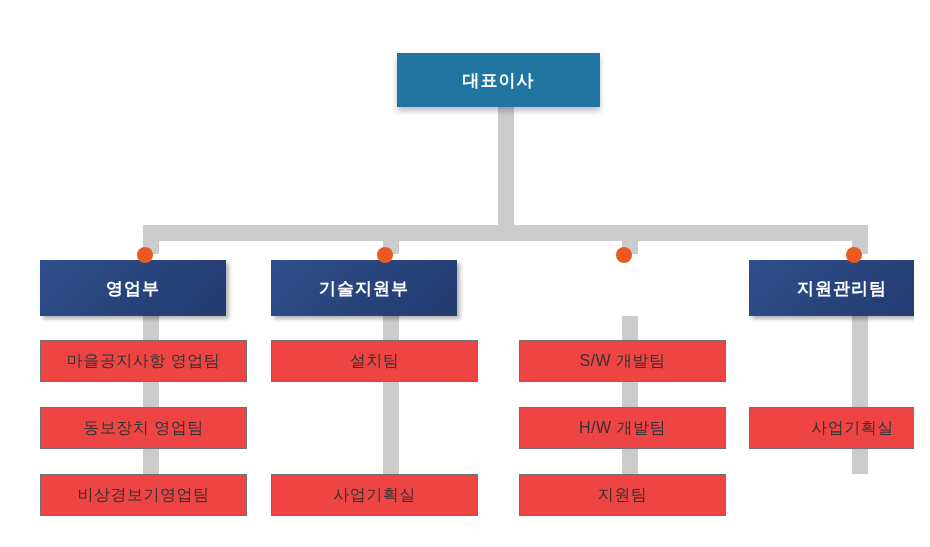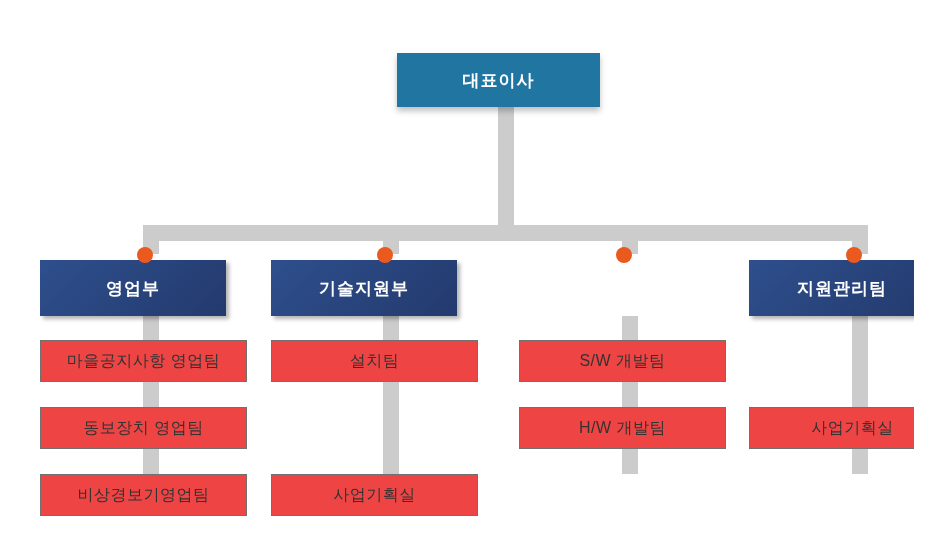--- a/index.html
+++ b/index.html
@@ -135,20 +135,23 @@
   <div class="team-box col-1 row-2">
     <span>사업기획실</span>
   </div>
 
   <div class="team-box col-2 row-1">
     <span>H/W 개발팀</span>
   </div>
   <div class="team-box col-2 row-0">
     <span>S/W 개발팀</span>
   </div>
+  <div class="team-box col-2 row-2">
+    <span>지원팀</span>
+  </div>
 
   <div class="dept-box col-3">
     <span>지원관리팀</span>
   </div>
   <div class="team-box col-3 row-1">
     <span>사업기획실</span>
   </div>
 
 </div>
 

